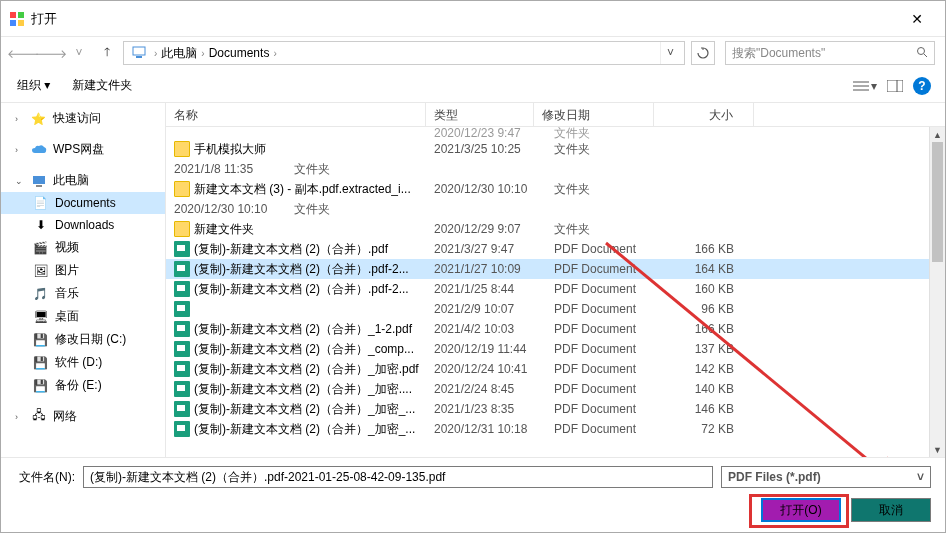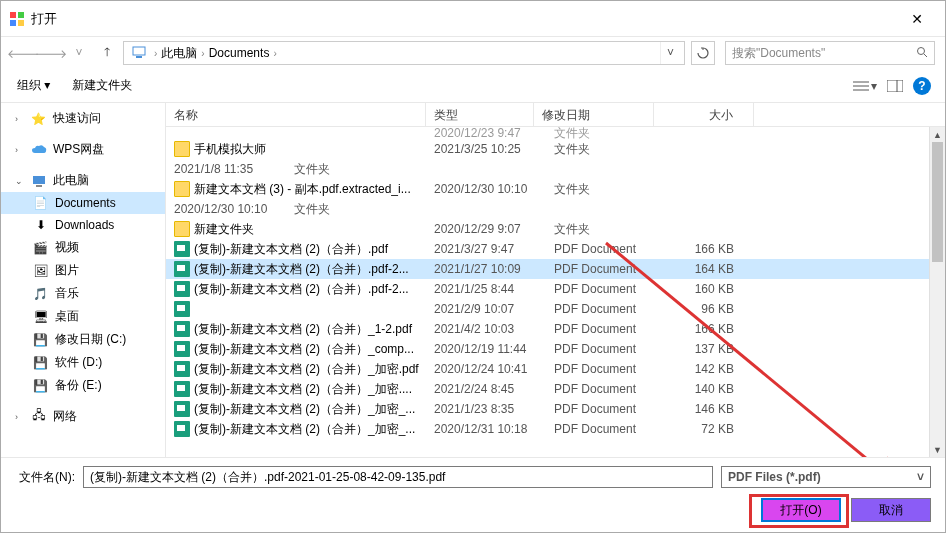--- a/index.html
+++ b/index.html
@@ -58,22 +58,22 @@
     .pdf-icon::after { content: ""; position: absolute; left: 3px; top: 4px; width: 8px; height: 6px; background: #fff; }
     
     .arrow-annotation { position: absolute; pointer-events: none; }
     
     .bottom { border-top: 1px solid #e8e8e8; padding: 8px 14px 10px; position: relative; background: #fff; }
     .filename-row { display: flex; align-items: center; gap: 8px; margin-bottom: 10px; }
     .filename-label { width: 60px; text-align: right; }
     .filename-input { flex: 1; height: 22px; border: 1px solid #7a7a7a; padding: 0 6px; }
     .filetype-select { width: 210px; height: 22px; border: 1px solid #7a7a7a; padding: 0 6px; display: flex; align-items: center; justify-content: space-between; color: #555; cursor: pointer; font-weight: bold; }
     .btn-row { display: flex; justify-content: flex-end; gap: 10px; }
-    .btn { width: 80px; height: 24px; border: 1px solid #7a7a7a; background: #8b5cf6; cursor: pointer; }
-    .btn.primary { border: 2px solid #0078d7; background: #d946ef; }
+    .btn { width: 80px; height: 24px; border: 1px solid #7a7a7a; background: #0f766e; cursor: pointer; }
+    .btn.primary { border: 2px solid #0078d7; background: #a21caf; }
     .box-annotation { position: absolute; border: 3px solid #d33; pointer-events: none; }
     
     .scrollbar-stub { position: absolute; right: 0; top: 24px; bottom: 0; width: 16px; background: #f0f0f0; border-left: 1px solid #e0e0e0; }
     .scrollbar-thumb { position: absolute; left: 2px; right: 2px; top: 15px; height: 120px; background: #c2c2c2; }
     .scrollbar-arrow { position: absolute; left: 0; right: 0; height: 15px; display: flex; align-items: center; justify-content: center; color: #555; font-size: 9px; }
   </style>
 </head>
 <body>
 
 <div class="titlebar">

